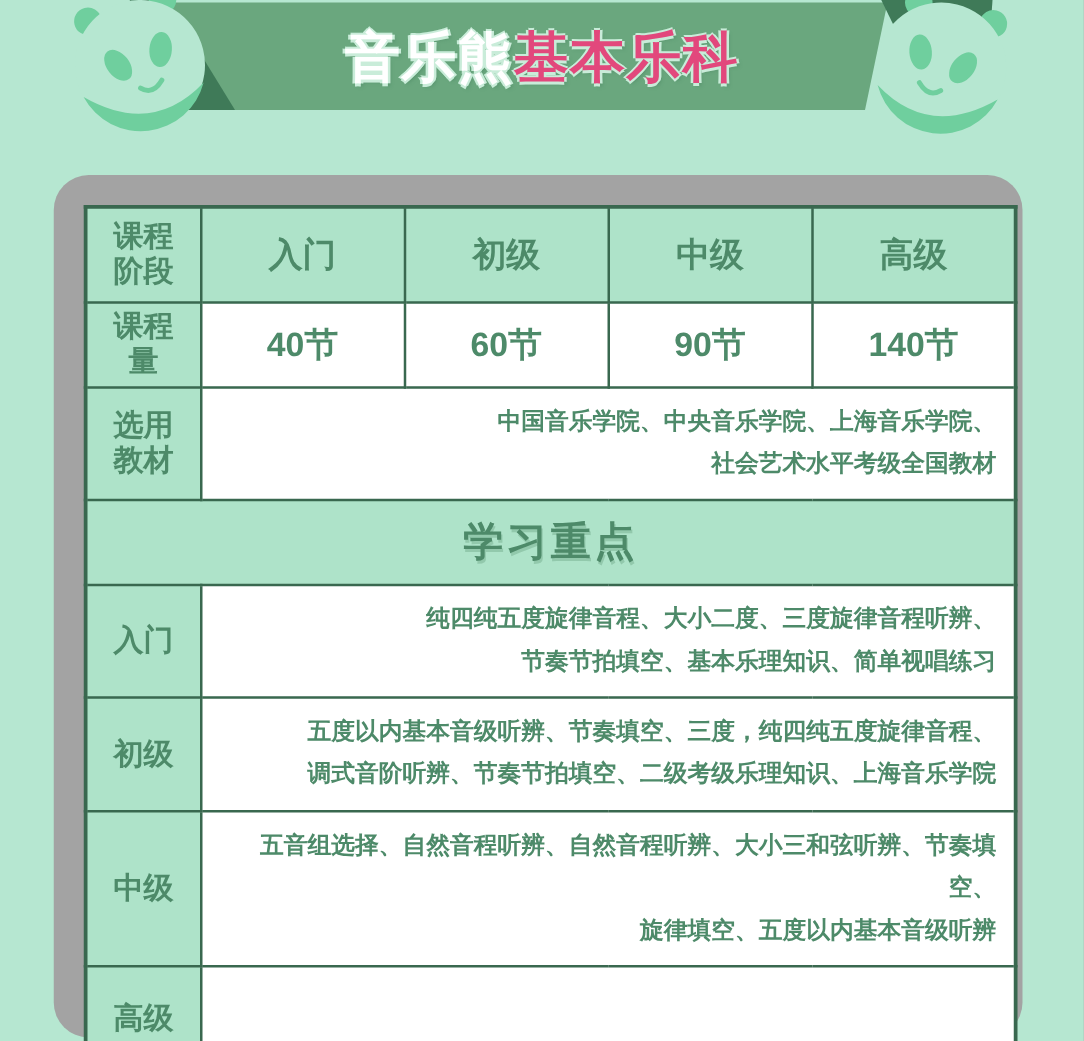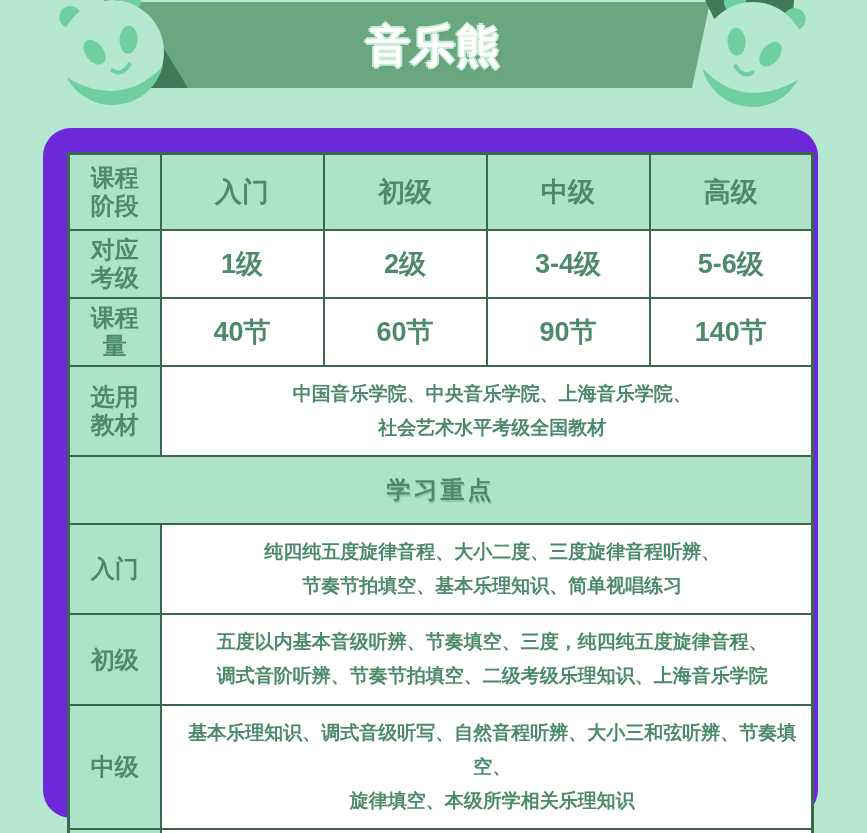--- a/index.html
+++ b/index.html
@@ -26,40 +26,40 @@
   .banner-title{
     position:absolute;left:0;top:0;width:867px;height:92px;
     display:flex;align-items:center;justify-content:center;
     font-size:44px;font-weight:bold;letter-spacing:1px;
     color:var(--title-white);
     text-shadow:2px 0 0 #c9ecd9,-2px 0 0 #c9ecd9,0 2px 0 #c9ecd9,0 -2px 0 #c9ecd9,2px 2px 3px rgba(63,122,88,.35);
     white-space:nowrap;
   }
   .banner-title .pink{color:var(--title-pink);}
   .card{
-    position:absolute;left:43px;top:128px;width:775px;height:690px;
-    background:#6d28d9;border-radius:28px;
+    position:absolute;left:43px;top:140px;width:775px;height:690px;
+    background:#a3a3a3;border-radius:28px;
   }
   table{
     position:absolute;left:24px;top:24px;
     border-collapse:collapse;table-layout:fixed;width:744px;
     border:3px solid var(--border-green);
   }
   th,td{
     border:2px solid var(--border-green);
     color:var(--text-green);
     text-align:center;vertical-align:middle;
     font-weight:bold;
   }
   .lbl{background:var(--cell-green);font-size:24px;line-height:1.15;padding:4px 10px;}
   .hdr{background:var(--cell-green);font-size:27px;}
   .val{background:#ffffff;font-size:27px;}
-  .multi{background:#ffffff;text-align:center;padding:10px 14px 10px 26px;font-size:19px;line-height:1.8;}
+  .multi{background:#ffffff;text-align:right;padding:10px 14px 10px 26px;font-size:19px;line-height:1.8;}
   .multi.small{font-size:16.5px;line-height:1.75;padding-left:22px;}
-  .section{background:var(--cell-green);font-size:24px;letter-spacing:3px;height:68px;text-shadow:1px 2px 0 rgba(63,122,88,.25);margin-top:36px;}
+  .section{background:var(--cell-green);font-size:32px;letter-spacing:3px;height:68px;text-shadow:1px 2px 0 rgba(63,122,88,.25);margin-top:36px;}
   tr.r1{height:76px;} tr.r2{height:68px;} tr.r3{height:68px;} tr.r4{height:72px;padding-left:27px;}
   tr.r6{height:74px;} tr.r7{height:72px;} tr.r8{height:72px;} tr.r9{height:84px;}
 </style>
 </head>
 <body>
 
 <div class="banner">
   <svg width="867" height="112" viewBox="0 0 867 112">
     <defs>
       <g id="panda">
@@ -73,46 +73,40 @@
       </g>
     </defs>
     <polygon points="108,2 710,2 692,88 92,88" fill="var(--ribbon-green)"></polygon>
     <polygon points="104,0 134,0 188,88 76,88" fill="var(--ribbon-dark)"></polygon>
     <polygon points="705,0 794,0 788,88 748,88" fill="var(--ribbon-dark)"></polygon>
     <use href="#panda" transform="translate(112,52) rotate(-14)"></use>
     <use href="#panda" transform="translate(753,54) scale(-1,1) rotate(-14)"></use>
   </svg>
   <div class="banner-title">
     <span>音乐熊</span>
+      <span class="pink">基本乐科</span>
   </div>
 </div>
 
 <div class="card">
   <table>
     <colgroup>
       <col style="width:92px">
         <col style="width:163px">
         <col style="width:163px">
         <col style="width:163px">
         <col style="width:163px">
     </colgroup>
     <tbody>
         <tr class="r1">
       <th class="lbl">课程阶段</th>
       <th class="hdr">入门</th>
       <th class="hdr">初级</th>
       <th class="hdr">中级</th>
       <th class="hdr">高级</th>
-    </tr>
-    <tr class="r2">
-      <th class="lbl">对应考级</th>
-      <td class="val">1级</td>
-      <td class="val">2级</td>
-      <td class="val">3-4级</td>
-      <td class="val">5-6级</td>
     </tr>
     <tr class="r3">
       <th class="lbl">课程量</th>
       <td class="val">40节</td>
       <td class="val">60节</td>
       <td class="val">90节</td>
       <td class="val">140节</td>
     </tr>
     <tr class="r4">
       <th class="lbl">选用教材</th>
@@ -134,22 +128,22 @@
     <tr class="r7">
       <th class="lbl">初级</th>
       <td class="multi" colspan="4">
         <div>五度以内基本音级听辨、节奏填空、三度，纯四纯五度旋律音程、</div>
         <div>调式音阶听辨、节奏节拍填空、二级考级乐理知识、上海音乐学院</div>
       </td>
     </tr>
     <tr class="r8">
       <th class="lbl">中级</th>
       <td class="multi" colspan="4">
-        <div>基本乐理知识、调式音级听写、自然音程听辨、大小三和弦听辨、节奏填空、</div>
-        <div>旋律填空、本级所学相关乐理知识</div>
+        <div>五音组选择、自然音程听辨、自然音程听辨、大小三和弦听辨、节奏填空、</div>
+        <div>旋律填空、五度以内基本音级听辨</div>
       </td>
     </tr>
     <tr class="r9">
       <th class="lbl">高级</th>
       <td class="multi small" colspan="4">
         
         
         
       </td>
     </tr>

